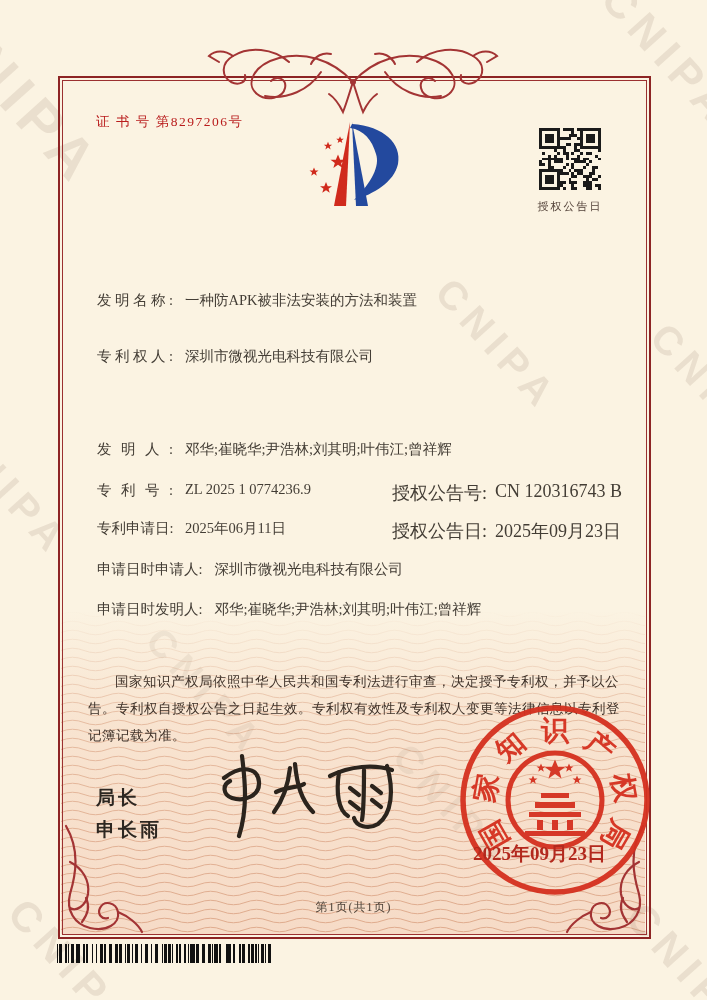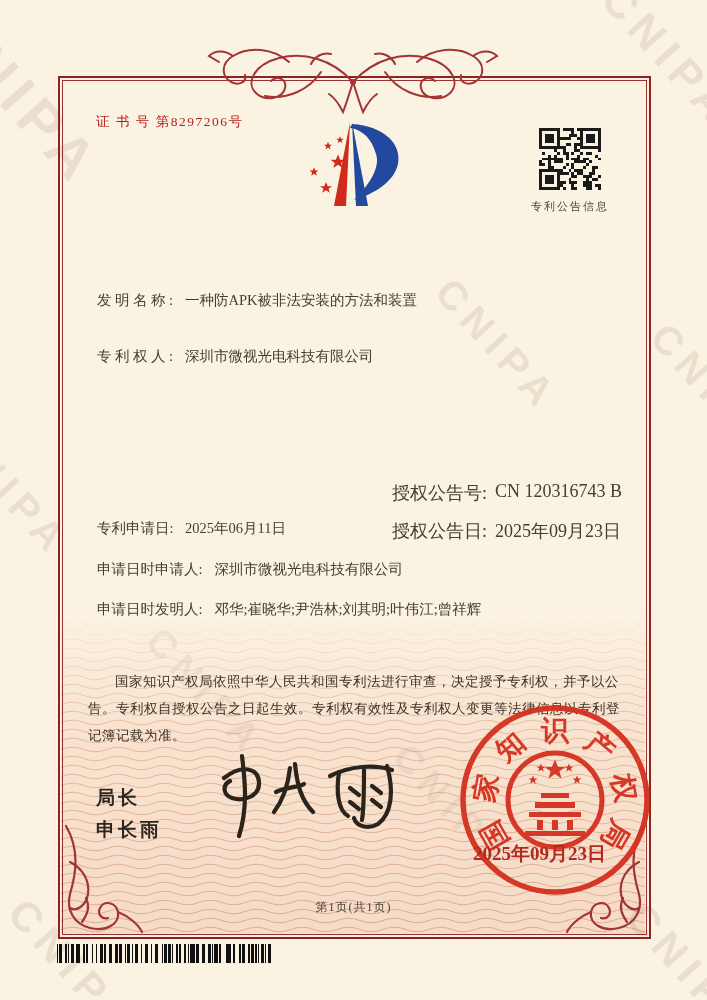--- a/index.html
+++ b/index.html
@@ -378,29 +378,35 @@
         <rect x="4" y="20" width="1" height="1" fill="#1a1a1a"></rect>
         <rect x="5" y="20" width="1" height="1" fill="#1a1a1a"></rect>
         <rect x="6" y="20" width="1" height="1" fill="#1a1a1a"></rect>
         <rect x="8" y="20" width="1" height="1" fill="#1a1a1a"></rect>
         <rect x="11" y="20" width="1" height="1" fill="#1a1a1a"></rect>
         <rect x="12" y="20" width="1" height="1" fill="#1a1a1a"></rect>
         <rect x="16" y="20" width="1" height="1" fill="#1a1a1a"></rect>
         <rect x="17" y="20" width="1" height="1" fill="#1a1a1a"></rect>
         <rect x="20" y="20" width="1" height="1" fill="#1a1a1a"></rect>
       </svg>
-    <div class="qr-caption">专利公告信息</div>
+    <div class="qr-caption">授权公告日</div>
   </div>
 
 
   <div class="row" style="top:347px;">
     <span class="lab">专利权人:</span><span class="val">深圳市微视光电科技有限公司</span>
   </div>
   <div class="row" style="top:291px;">
     <span class="lab">发明名称:</span><span class="val">一种防APK被非法安装的方法和装置</span>
+  </div>
+  <div class="row" style="top:440px;">
+    <span class="lab">发明人:</span><span class="val">邓华;崔晓华;尹浩林;刘其明;叶伟江;曾祥辉</span>
+  </div>
+  <div class="row" style="top:481px;">
+    <span class="lab">专利号:</span><span class="val">ZL 2025 1 0774236.9</span>
   </div>
   <div class="row-r" style="top:481px;">
     <span class="lab-wide">授权公告号:</span><span class="val" style="margin-left:8px;">CN 120316743 B</span>
   </div>
   <div class="row" style="top:519px;">
     <span class="lab">专利申请日:</span><span class="val">2025年06月11日</span>
   </div>
   <div class="row-r" style="top:519px;">
     <span class="lab-wide">授权公告日:</span><span class="val" style="margin-left:8px;">2025年09月23日</span>
   </div>

